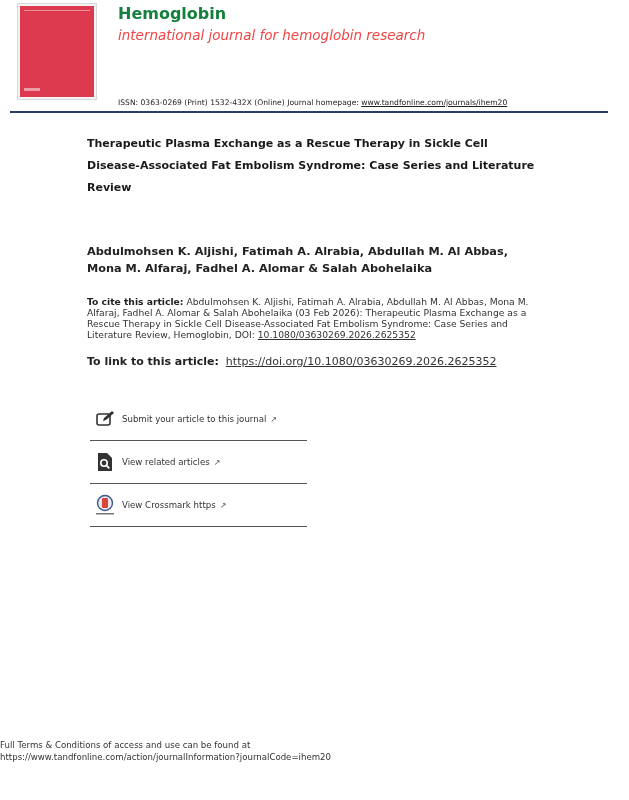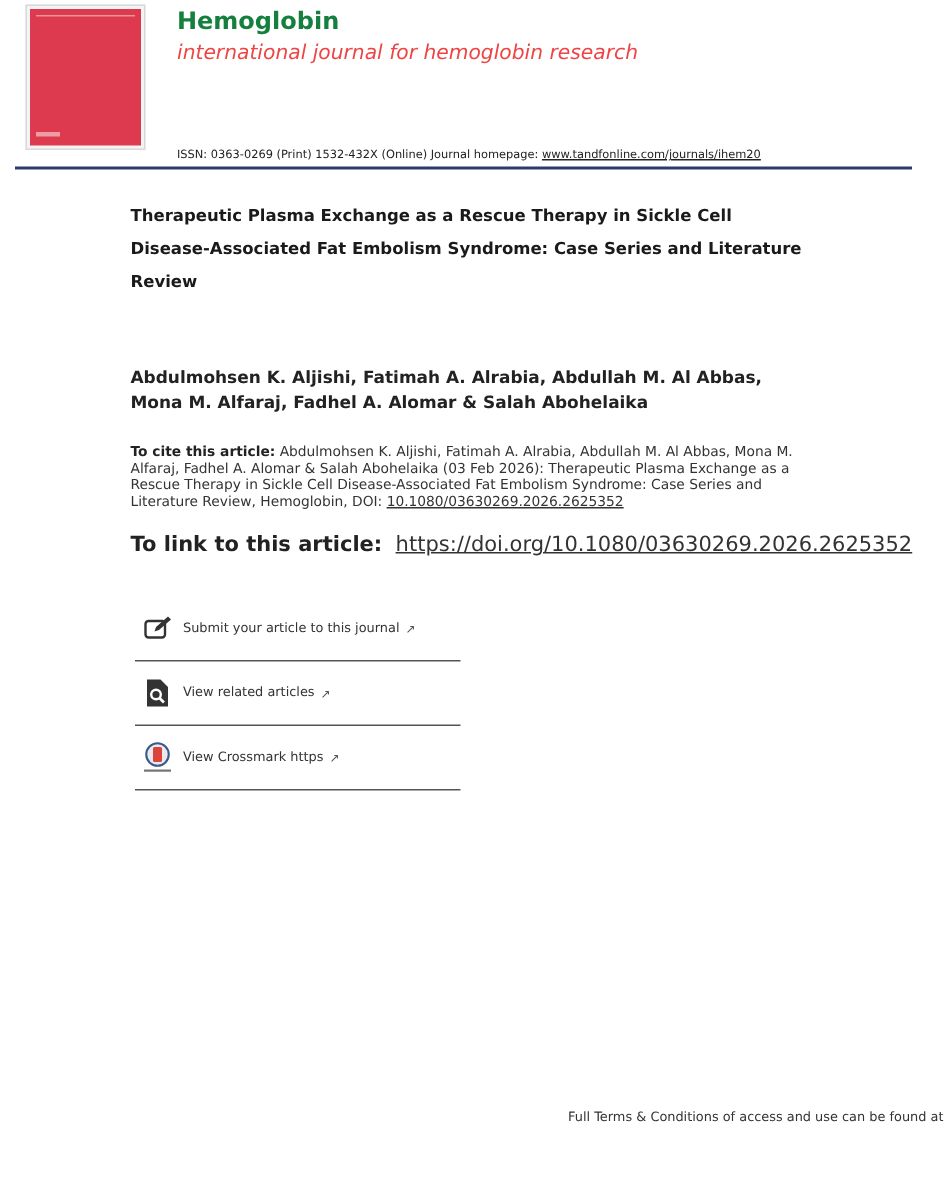--- a/index.html
+++ b/index.html
@@ -15,30 +15,30 @@
   .journal-subtitle { position: absolute; left: 118px; top: 27px; font-size: 13.5px; color: #ef4444; font-style: italic; }
   .issn { position: absolute; left: 118px; top: 98px; font-size: 7.6px; color: #222; white-space: nowrap; }
   .issn .link { text-decoration: underline; }
   .rule { position: absolute; left: 10px; top: 111px; width: 598px; height: 2px; background: #2a3b6e; }
 
   .title { position: absolute; left: 87px; top: 133px; width: 450px; font-size: 11px; font-weight: bold; line-height: 22px; color: #1a1a1a; }
   .authors { position: absolute; left: 87px; top: 243px; width: 450px; font-size: 11.3px; font-weight: bold; line-height: 17px; color: #222; }
   .cite { position: absolute; left: 87px; top: 296px; width: 450px; font-size: 9.2px; line-height: 11px; color: #333; }
   .cite b, .link-line b { color: #222; }
   .u { text-decoration: underline; }
-  .link-line { position: absolute; left: 87px; top: 355px; font-size: 14px; color: #333; }
+  .link-line { position: absolute; left: 87px; top: 355px; font-size: 11px; color: #333; }
 
   .info-box { position: absolute; left: 90px; top: 398px; width: 217px; }
   .info-row { display: flex; align-items: center; height: 43px; border-bottom: 1px solid #555; }
   .info-row .ic { width: 22px; height: 22px; margin-left: 4px; margin-right: 6px; display: flex; align-items: center; justify-content: center; }
   .info-row .txt { font-size: 8.6px; color: #333; }
   .ext { display: inline-block; margin-left: 4px; font-size: 8px; color: #555; }
   .row1 { height: 42px; }
 
-  .footer { position: absolute; left: 0; width: 629px; top: 739px; text-align: right; font-size: 8.6px; line-height: 12px; color: #333; }
+  .footer { position: absolute; left: 0; width: 629px; top: 739px; text-align: left; font-size: 8.6px; line-height: 12px; color: #333; }
 </style>
 </head>
 <body>
 
 <div class="cover">
   <div class="cover-inner">
     <div class="cover-top"></div>
     <div class="cover-logo"></div>
   </div>
 </div>
@@ -85,13 +85,14 @@
           <rect x="2" y="19" width="18" height="1.5" fill="#777"></rect>
         </svg>
     </span>
     <span class="txt">View Crossmark https</span>
       <span class="ext">↗</span>
   </div>
 </div>
 
 <div class="footer">
   <div>Full Terms &amp; Conditions of access and use can be found at</div>
+  <div>https://www.tandfonline.com/action/journalInformation?journalCode=ihem20</div>
 </div>
 
 </body></html>

